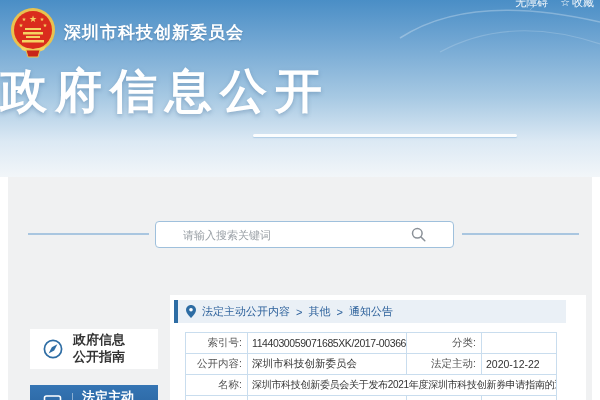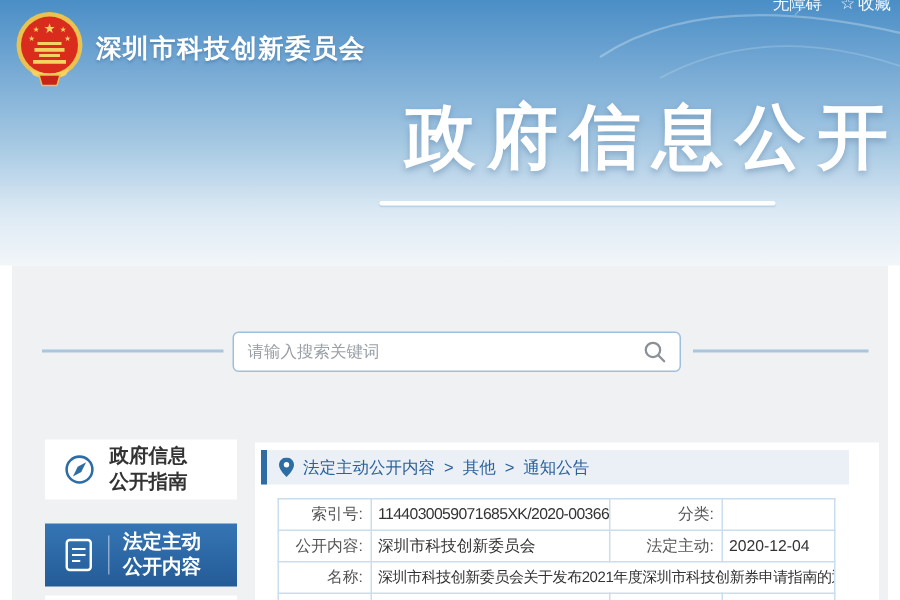--- a/index.html
+++ b/index.html
@@ -10,45 +10,45 @@
   .banner { position:absolute; left:0; top:0; width:600px; height:177px; overflow:hidden;
     background:linear-gradient(180deg,#4a8ec6 0%,#6fa5d2 22%,#a7c9e3 55%,#dce9f4 80%,#f2f6f9 100%); }
   .banner-swirls { position:absolute; right:0; top:0; }
   .site-header { position:absolute; left:10px; top:6px; display:flex; align-items:center; }
   .emblem { width:46px; height:52px; }
   .site-name { margin-left:8px; color:#ffffff; font-size:17px; font-weight:bold; letter-spacing:1px;
     text-shadow:0 1px 2px rgba(40,80,120,.35); }
   .quick-links { position:absolute; right:6px; top:-5px; display:flex; gap:12px; color:#ffffff;
     font-size:11px; opacity:.95; }
   .quick-link { display:flex; align-items:center; gap:2px; cursor:pointer; }
-  .banner-title { position:absolute; left:0; top:60px; width:100%; text-align:right;
+  .banner-title { position:absolute; left:0; top:60px; width:100%; text-align:left;
     color:#ffffff; font-size:47px; font-weight:bold; letter-spacing:8px;
     text-shadow:0 2px 4px rgba(70,110,150,.4); }
   .banner-divider { position:absolute; left:253px; top:134px; width:264px; height:3px;
     background:rgba(255,255,255,.9); box-shadow:0 1px 1px rgba(160,195,225,.7); border-radius:2px; }
 
   
   .page-wrap { position:absolute; left:8px; top:177px; width:584px; height:223px;
     background:#f0f1f2; overflow:hidden; }
 
   
   .search-line { position:absolute; top:56px; height:2px; background:#a9c6e0; }
   .search-line.left { left:20px; width:121px; }
   .search-line.right { left:454px; width:117px; }
   .search-box { position:absolute; left:147px; top:44px; width:299px; height:27px; background:#ffffff;
-    border:1px solid #9fc0dc; border-radius:4px; display:flex; align-items:center; padding:0 9px; }
+    border:1px solid #9fc0dc; border-radius:4px; display:flex; align-items:center; padding:0 27px; }
   .search-box input { flex:1; border:none; outline:none; font-size:11px; color:#333; background:transparent;
     font-family:"Liberation Sans","DejaVu Sans",sans-serif; }
   .search-box input::placeholder { color:#9aa0a6; }
   .search-btn { display:flex; align-items:center; cursor:pointer; }
 
   
   .sidebar { position:absolute; left:22px; top:116px; width:128px; }
   .side-item { display:flex; align-items:center; background:#ffffff; }
-  .side-item.guide { height:40px; margin-bottom:6px; cursor:pointer; }
+  .side-item.guide { height:40px; margin-bottom:6px; cursor:pointer;margin-top:36px; }
   .side-item.active { height:42px; margin-bottom:6px; cursor:pointer;
     background:linear-gradient(180deg,#3575b4 0%,#245c97 100%);margin-top:16px; }
   .side-icon { margin-left:12px; flex:0 0 auto; display:flex; }
   .side-sep { width:1px; height:26px; background:rgba(255,255,255,.45); margin-left:9px; }
   .side-label { margin-left:9px; font-size:13px; font-weight:bold; color:#333; line-height:1.3; }
   .side-item.active .side-label { color:#ffffff; }
   .side-sub { height:30px; background:#ffffff; display:flex; align-items:center; font-size:11px;
     color:#444; cursor:pointer; padding:0 8px; }
   .side-sub .sub-label { margin-left:5px; flex:1; }
   .side-sub .expand { color:#555; font-size:13px; padding-right:2px; }
@@ -190,29 +190,29 @@
       <table class="info-table">
         <colgroup>
             <col style="width:62px">
             <col style="width:159px">
             <col style="width:75px">
             <col style="width:75px">
           </colgroup>
         <tbody>
             <tr>
           <td class="lbl">索引号:</td>
-          <td class="val num">1144030059071685XK/2020-00366</td>
+          <td class="val num">1144030059071685XK/2017-00366</td>
           <td class="lbl">分类:</td>
           <td class="val"></td>
         </tr>
         <tr>
           <td class="lbl">公开内容:</td>
           <td class="val">深圳市科技创新委员会</td>
           <td class="lbl">法定主动:</td>
-          <td class="val">2020-12-04</td>
+          <td class="val">2020-12-22</td>
         </tr>
         <tr>
           <td class="lbl">名称:</td>
           <td class="val name-val" colspan="3">深圳市科技创新委员会关于发布2021年度深圳市科技创新券申请指南的通知</td>
         </tr>
         <tr>
           <td class="lbl"></td>
           <td class="val"></td>
           <td class="lbl"></td>
           <td class="val"></td>

